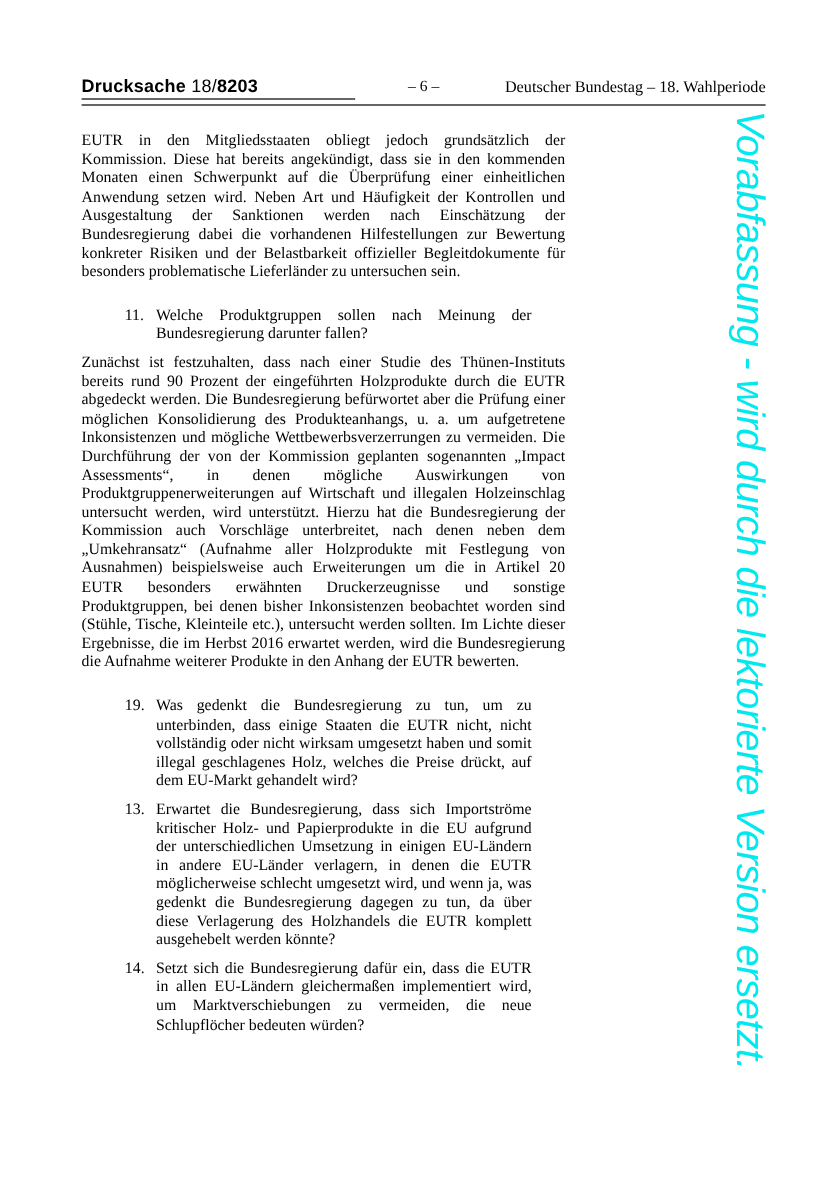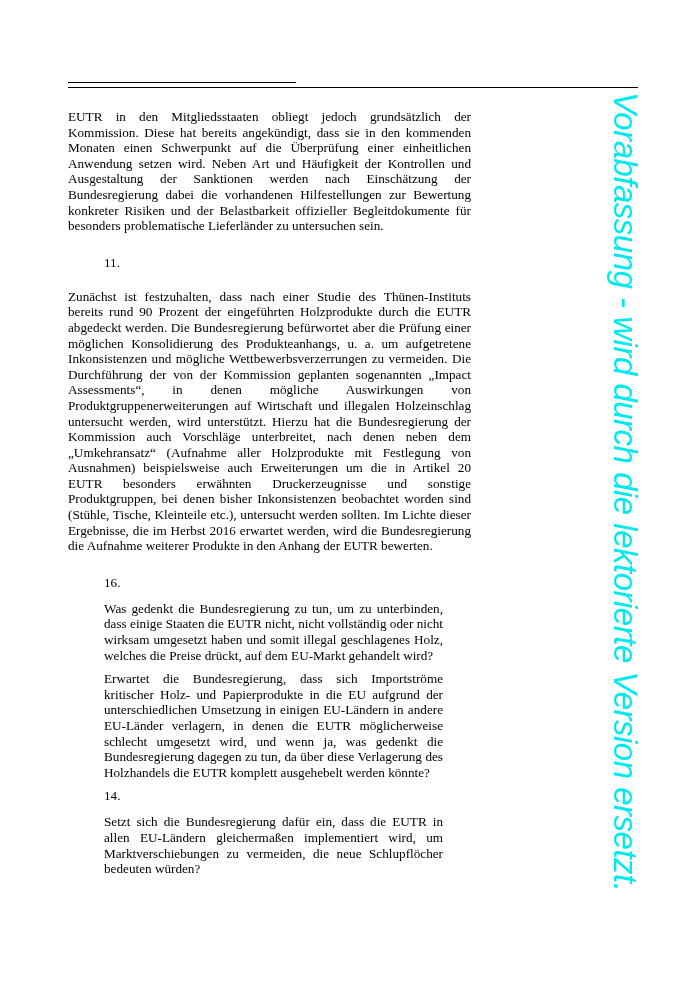--- a/index.html
+++ b/index.html
@@ -48,21 +48,20 @@
     font-size: 13.2px; line-height: 15.6px;
     text-align: justify;
     hyphens: auto;
   }
   main p { margin: 0; }
   p.para { margin-bottom: 21px; }
   .question {
     display: flex;
     margin: 0 0 8px 36px;
     width: 339px;
-    flex-direction: column;
   }
   .qnum {
     flex: 0 0 26px;
     text-align: left;
   }
   .qtext { flex: 1; text-align: justify; }
   .qtext p + p { margin-top: 5px; }
   
   .watermark {
     position: absolute;
@@ -77,44 +76,53 @@
     color: #00e9ef;
     white-space: nowrap;
     pointer-events: none;
   }
 </style>
 </head>
 <body>
 
 <div class="page">
 
+  <div class="hdr">
+    <div class="hdr-left">
+      <span class="b">Drucksache</span><span> </span><span>18/</span><span class="b">8203</span>
+    </div>
+    <div class="hdr-center">– 6 –</div>
+    <div class="hdr-right">Deutscher Bundestag – 18. Wahlperiode</div>
+  </div>
   <div class="rule-left"></div>
   <div class="rule-full"></div>
 
   <main>
 
     <p class="para">EUTR in den Mitgliedsstaaten obliegt jedoch grundsätzlich der Kommission. Diese hat bereits angekündigt, dass sie in den kommenden Monaten einen Schwerpunkt auf die Überprüfung einer einheitlichen Anwendung setzen wird. Neben Art und Häufigkeit der Kontrollen und Ausgestaltung der Sanktionen werden nach Einschätzung der Bundesregierung dabei die vorhandenen Hilfestellungen zur Bewertung konkreter Risiken und der Belastbarkeit offizieller Begleitdokumente für besonders problematische Lieferländer zu untersuchen sein.</p>
 
     <div class="question">
       <div class="qnum">11.</div>
       <div class="qtext">
+        <p>Welche Produktgruppen sollen nach Meinung der Bundesregierung darunter fallen?</p>
       </div>
     </div>
 
     <p class="para">Zunächst ist festzuhalten, dass nach einer Studie des Thünen-Instituts bereits rund 90 Prozent der eingeführten Holzprodukte durch die EUTR abgedeckt werden. Die Bundesregierung befürwortet aber die Prüfung einer möglichen Konsolidierung des Produkteanhangs, u. a. um aufgetretene Inkonsistenzen und mögliche Wettbewerbsverzerrungen zu vermeiden. Die Durchführung der von der Kommission geplanten sogenannten „Impact Assessments“, in denen mögliche Auswirkungen von Produktgruppenerweiterungen auf Wirtschaft und illegalen Holzeinschlag untersucht werden, wird unterstützt. Hierzu hat die Bundesregierung der Kommission auch Vorschläge unterbreitet, nach denen neben dem „Umkehransatz“ (Aufnahme aller Holzprodukte mit Festlegung von Ausnahmen) beispielsweise auch Erweiterungen um die in Artikel 20 EUTR besonders erwähnten Druckerzeugnisse und sonstige Produktgruppen, bei denen bisher Inkonsistenzen beobachtet worden sind (Stühle, Tische, Kleinteile etc.), untersucht werden sollten. Im Lichte dieser Ergebnisse, die im Herbst 2016 erwartet werden, wird die Bundesregierung die Aufnahme weiterer Produkte in den Anhang der EUTR bewerten.</p>
 
     <div class="question">
-      <div class="qnum">16.</div>
+      <div class="qnum">19.</div>
       <div class="qtext">
         <p>Was gedenkt die Bundesregierung zu tun, um zu unterbinden, dass einige Staaten die EUTR nicht, nicht vollständig oder nicht wirksam umgesetzt haben und somit illegal geschlagenes Holz, welches die Preise drückt, auf dem EU-Markt gehandelt wird?</p>
       </div>
     </div>
 
 
     <div class="question">
+      <div class="qnum">13.</div>
       <div class="qtext">
         <p>Erwartet die Bundesregierung, dass sich Importströme kritischer Holz- und Papierprodukte in die EU aufgrund der unterschiedlichen Umsetzung in einigen EU-Ländern in andere EU-Länder verlagern, in denen die EUTR möglicherweise schlecht umgesetzt wird, und wenn ja, was gedenkt die Bundesregierung dagegen zu tun, da über diese Verlagerung des Holzhandels die EUTR komplett ausgehebelt werden könnte?</p>
       </div>
     </div>
 
 
     <div class="question">
       <div class="qnum">14.</div>
       <div class="qtext">
         <p>Setzt sich die Bundesregierung dafür ein, dass die EUTR in allen EU-Ländern gleichermaßen implementiert wird, um Marktverschiebungen zu vermeiden, die neue Schlupflöcher bedeuten würden?</p>

